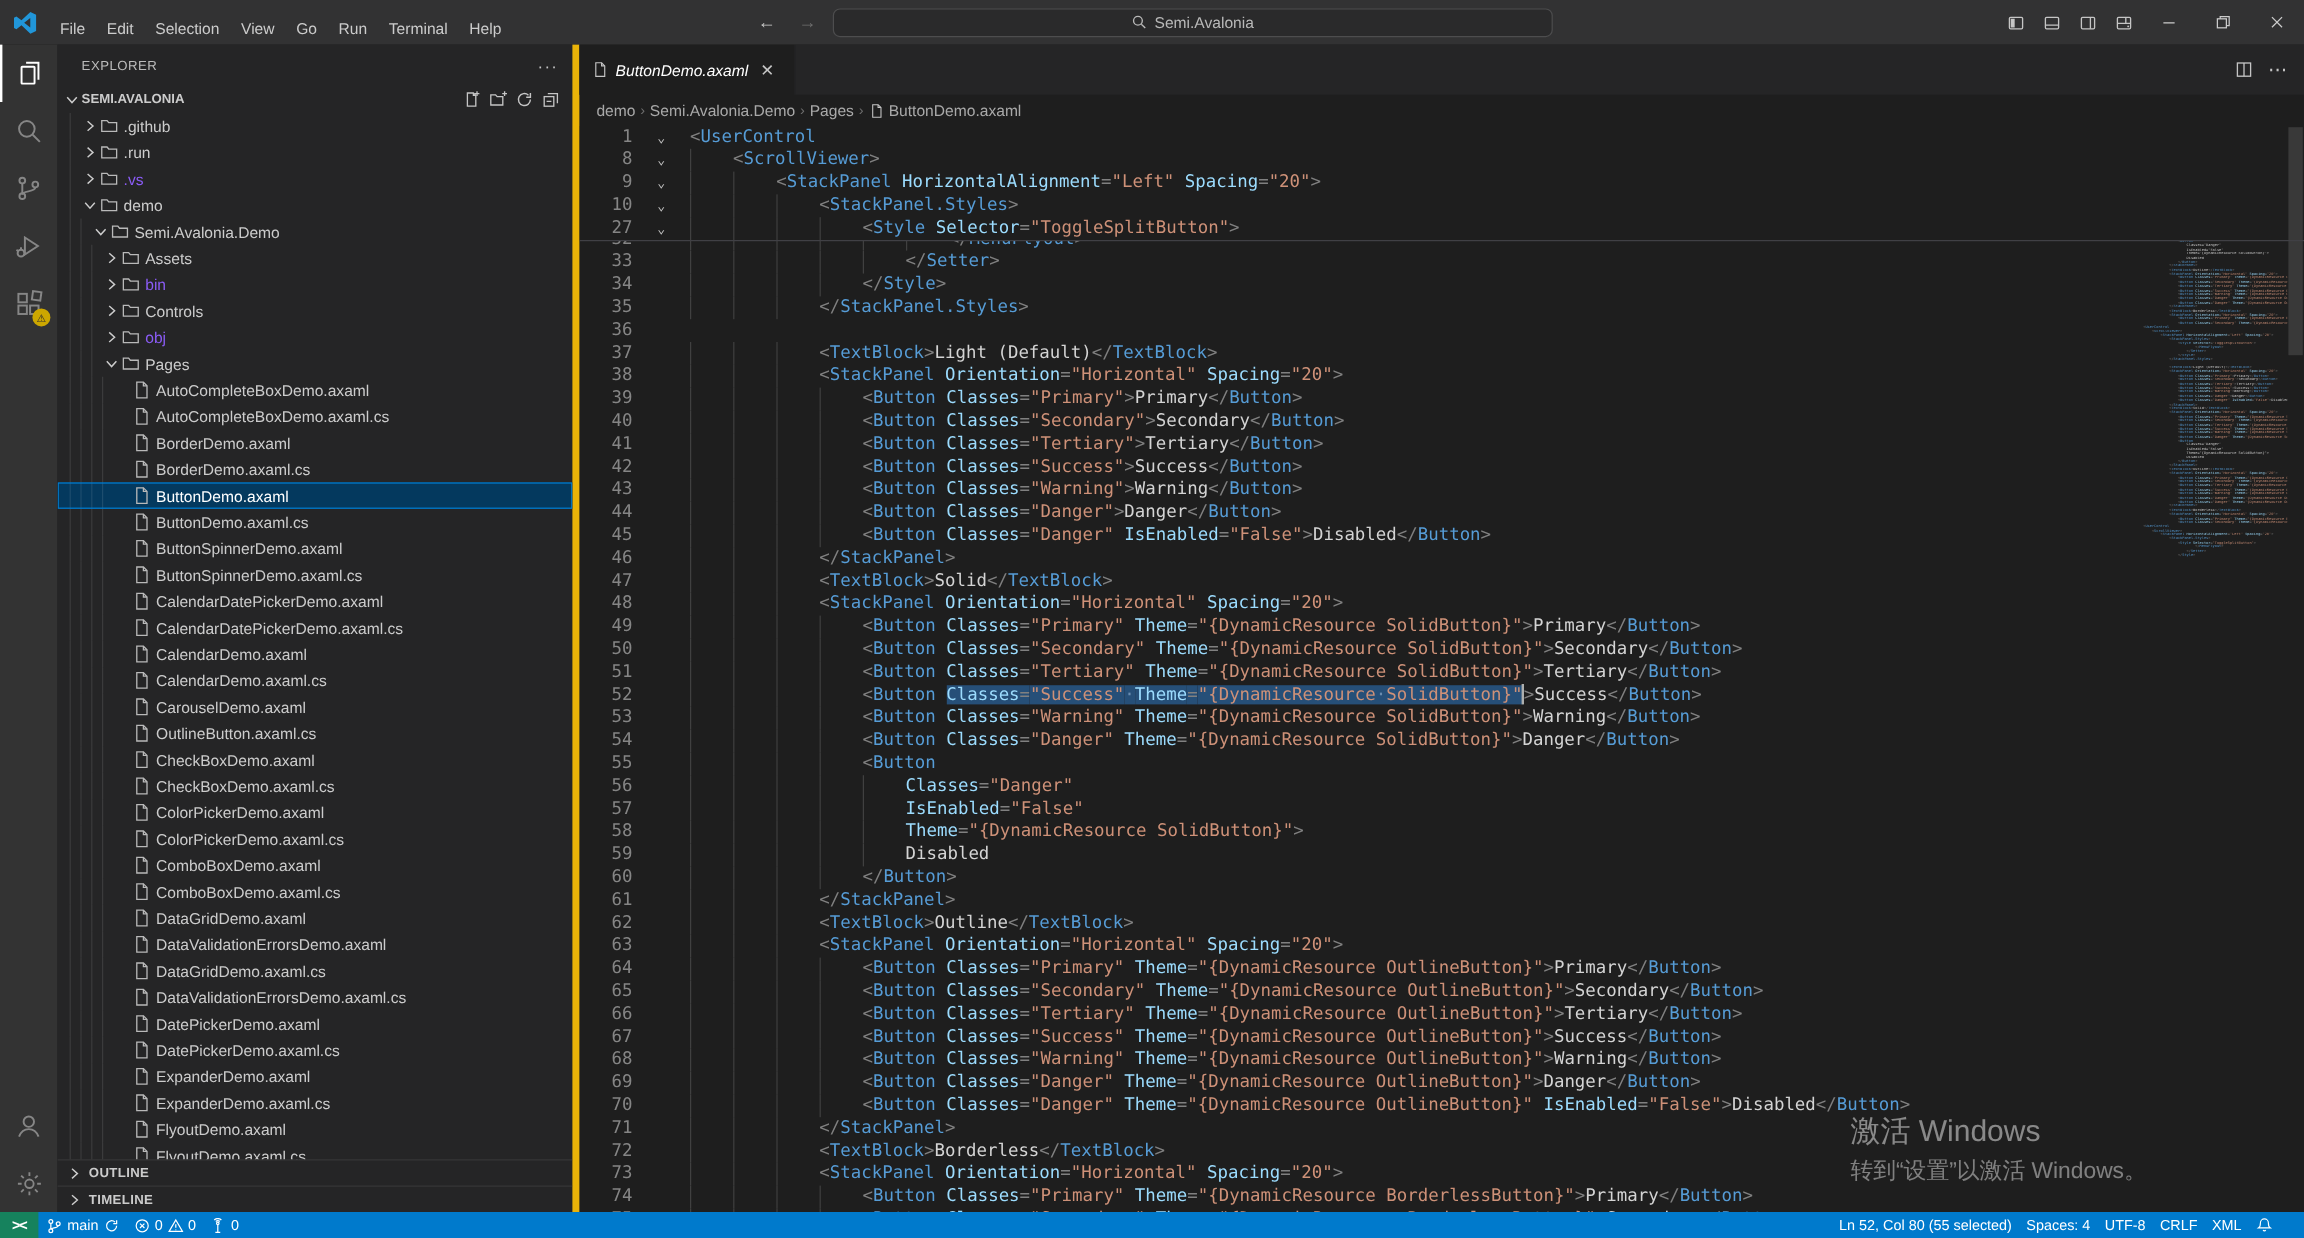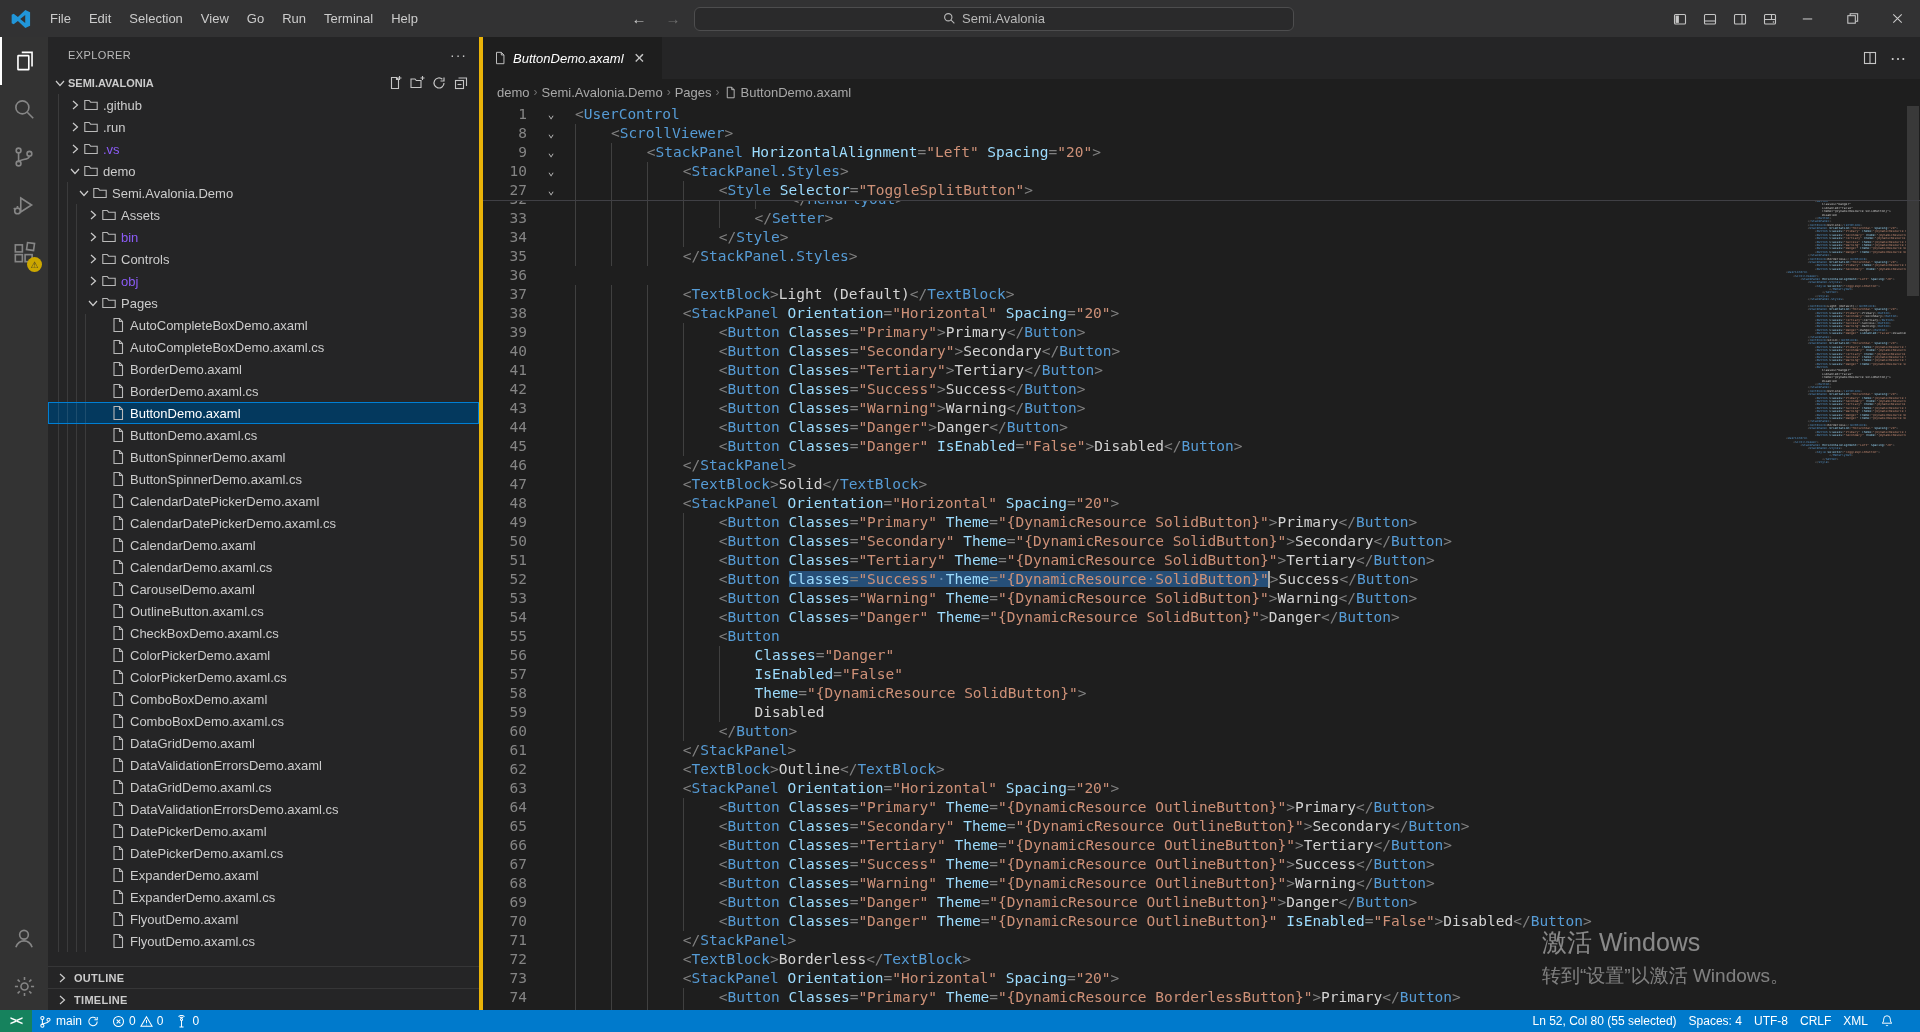--- a/index.html
+++ b/index.html
@@ -3,21 +3,21 @@
 <meta charset="utf-8">
 <style>
   * { margin:0; padding:0; box-sizing:border-box; }
   html,body { width:1920px; height:1032px; overflow:hidden; background:#1e1e1e;
     font-family:"Liberation Sans", sans-serif; color:#cccccc; }
   .app { width:1920px; height:1032px; display:flex; flex-direction:column; position:relative; }
 
   
   .titlebar { height:37px; background:#323233; display:flex; align-items:center; position:relative; flex:0 0 37px; z-index:30; }
   .vslogo { width:22px; height:22px; margin:0 10px 0 9px; flex:0 0 auto; }
-  .menus { display:flex; height:100%; align-items:center; z-index:2; }
+  .menus { display:flex; height:100%; align-items:flex-end; z-index:2; }
   .menu-item { padding:0 9px; font-size:13px; color:#cccccc; height:26px; line-height:26px; border-radius:5px; cursor:default; }
   .tb-center { position:absolute; left:0; right:0; top:0; height:37px; display:flex; align-items:center; justify-content:center; gap:8px; }
   .nav-arrow { font-size:15px; color:#cccccc; width:26px; text-align:center; }
   .nav-arrow.dim { color:#6f6f6f; }
   .searchbox { width:600px; height:24px; background:#2a2a2b; border:1px solid #4d4d4e; border-radius:6px;
     display:flex; align-items:center; justify-content:center; gap:6px; color:#b8b8b8; font-size:13px; }
   .tb-right { margin-left:auto; display:flex; height:100%; align-items:center; z-index:2; }
   .layout-ic { width:30px; height:26px; display:flex; align-items:center; justify-content:center; color:#c5c5c5; }
   .win-btn { width:45px; height:37px; display:flex; align-items:center; justify-content:center; color:#cccccc; }
 
@@ -26,21 +26,21 @@
 
   
   .activitybar { width:48px; background:#333333; display:flex; flex-direction:column; align-items:center; flex:0 0 48px; }
   .act-item { width:48px; height:48px; display:flex; align-items:center; justify-content:center; color:#868686; position:relative; }
   .act-item.active { color:#ffffff; border-left:2px solid #ffffff; }
   .act-badge { position:absolute; right:6px; bottom:5px; width:15px; height:15px; border-radius:50%; background:#cca700;
     color:#33302a; font-size:9px; display:flex; align-items:center; justify-content:center; }
   .act-spacer { flex:1; }
 
   
-  .sidebar { width:435px; background:#252526; flex:0 0 435px; display:flex; flex-direction:column; border-right:4px solid #eab308; min-height:0; }
+  .sidebar { width:435px; background:#252526; flex:0 0 435px; display:flex; flex-direction:column; border-right:6px solid #eab308; min-height:0; }
   .sb-header { height:35px; flex:0 0 35px; display:flex; align-items:center; padding:0 12px 0 20px; font-size:11px; color:#bbbbbb; letter-spacing:.4px; }
   .sb-header .more { margin-left:auto; color:#c5c5c5; font-size:14px; letter-spacing:1px; }
   .sb-root-row { height:22px; flex:0 0 22px; display:flex; align-items:center; padding-left:4px; font-size:11px; font-weight:bold; color:#cccccc; }
   .sb-root-row .actions { margin-left:auto; display:flex; gap:6px; padding-right:10px; color:#c5c5c5; }
   .tree { flex:1 1 auto; overflow:hidden; }
   .trow { height:22px; display:flex; align-items:center; font-size:13px; color:#cccccc; white-space:nowrap; padding-left:10px; }
   .trow.sel { background:#04395e; outline:1px solid #007fd4; outline-offset:-1px; color:#ffffff; }
   .trow.dim .lbl { color:#8b5cf6; }
   .ind-sp { display:inline-block; width:9px; height:22px; border-left:1px solid rgba(255,255,255,0.10); flex:0 0 9px; }
   .tchev { width:16px; flex:0 0 16px; display:flex; align-items:center; justify-content:center; color:#cccccc; }
@@ -604,20 +604,34 @@
             <span class="ind-sp"></span>
             <span class="ind-sp"></span>
             <span class="tchev"></span>
             <span class="ticon">
               <svg width="16" height="16" viewBox="0 0 16 16" fill="none" stroke="currentColor" stroke-width="1.1">
                 <path d="M4 1.5h5.5l3 3V14.5H4z"></path>
                 <path d="M9.5 1.5v3h3"></path>
               </svg>
             </span>
             <span class="lbl">OutlineButton.axaml.cs</span>
+          </div>
+          <div class="trow">
+            <span class="ind-sp"></span>
+            <span class="ind-sp"></span>
+            <span class="ind-sp"></span>
+            <span class="ind-sp"></span>
+            <span class="tchev"></span>
+            <span class="ticon">
+              <svg width="16" height="16" viewBox="0 0 16 16" fill="none" stroke="currentColor" stroke-width="1.1">
+                <path d="M4 1.5h5.5l3 3V14.5H4z"></path>
+                <path d="M9.5 1.5v3h3"></path>
+              </svg>
+            </span>
+            <span class="lbl">CheckBoxDemo.axaml</span>
           </div>
           <div class="trow">
             <span class="ind-sp"></span>
             <span class="ind-sp"></span>
             <span class="ind-sp"></span>
             <span class="ind-sp"></span>
             <span class="tchev"></span>
             <span class="ticon">
               <svg width="16" height="16" viewBox="0 0 16 16" fill="none" stroke="currentColor" stroke-width="1.1">
                 <path d="M4 1.5h5.5l3 3V14.5H4z"></path>

